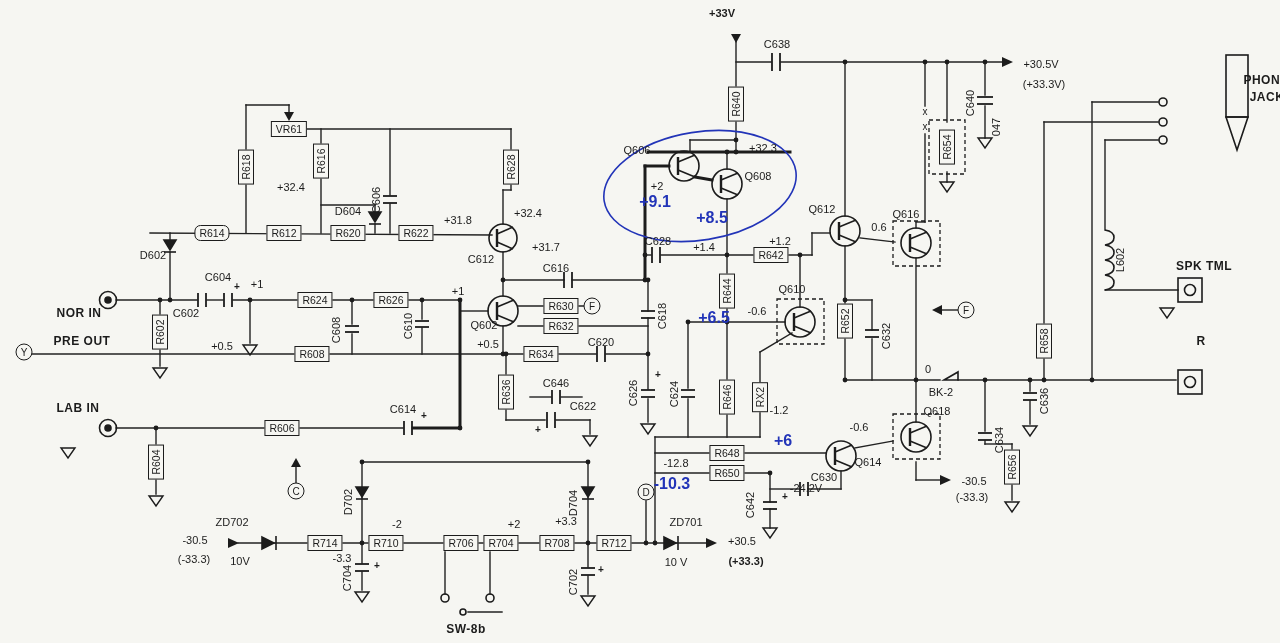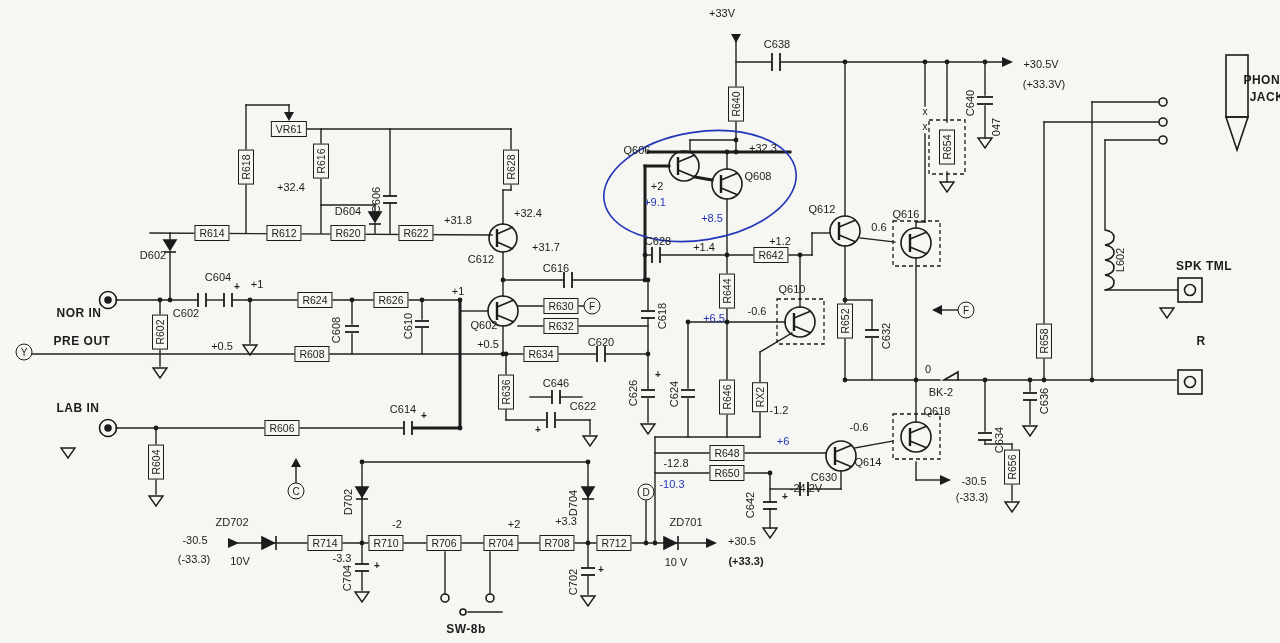--- a/index.html
+++ b/index.html
@@ -6,21 +6,21 @@
   html,body{margin:0;padding:0;background:#e9e9e6;}
   .stage{position:relative;width:1280px;height:643px;background:#f6f6f2;overflow:hidden;
          font-family:"Liberation Sans",sans-serif;}
   .stage svg{position:absolute;left:0;top:0;}
   #labels{position:absolute;left:0;top:0;width:100%;height:100%;}
   .lbl{position:absolute;transform:translate(-50%,-50%);white-space:pre;
        font:11px "Liberation Sans",sans-serif;color:#1c1c1c;line-height:12px;}
   .lbl.rot{transform:translate(-50%,-50%) rotate(-90deg);}
   .boxed{border:1.4px solid #1c1c1c;background:#f6f6f2;padding:1px 4px;
          font-size:10.5px;line-height:12px;}
-  .blue{color:#2234b8;font-weight:normal;font-size:11px;}
+  .blue{color:#2234b8;font-weight:bold;font-size:16px;}
   .circled{border:1.4px solid #1c1c1c;border-radius:50%;width:15px;height:15px;
            line-height:15px;text-align:center;padding:0;font-size:10px;background:#f6f6f2;}
   .strong{font-size:12px;font-weight:bold;letter-spacing:.5px;}
   .tiny{font-size:10px;}
   .plus{font-size:10px;font-weight:bold;}
 </style>
 </head>
 <body>
 
 <div class="stage">
@@ -398,21 +398,21 @@
       <circle cx="362" cy="543" r="2.4"></circle>
         <circle cx="588" cy="543" r="2.4"></circle>
         <circle cx="655" cy="543" r="2.4"></circle>
       <circle cx="646" cy="543" r="2.4"></circle>
     </g>
 
     <ellipse cx="700" cy="186" rx="97" ry="54" fill="none" stroke="#2234b8" stroke-width="1.6" transform="rotate(-9 700 186)"></ellipse>
   </svg>
 
   <div id="labels">
-      <div class="lbl plain" style="left: 722px; top: 13px;">+33V</div>
+      <div class="lbl plain" style="left: 722px; top: 13px; font-weight: bold;">+33V</div>
       <div class="lbl plain" style="left: 777px; top: 44px;">C638</div>
       <div class="lbl plain" style="left: 1041px; top: 64px;">+30.5V</div>
       <div class="lbl plain" style="left: 1044px; top: 84px;">(+33.3V)</div>
       <div class="lbl plain rot" style="left: 970px; top: 103px;">C640</div>
       <div class="lbl plain rot" style="left: 996px; top: 127px;">047</div>
       <div class="lbl strong" style="left: 1266px; top: 80px;">PHONE</div>
       <div class="lbl strong" style="left: 1267px; top: 97px;">JACK</div>
       <div class="lbl boxed rot" style="left: 736px; top: 104px;">R640</div>
       <div class="lbl tiny" style="left: 925px; top: 112px;">x</div>
       <div class="lbl tiny" style="left: 925px; top: 127px;">x</div>
@@ -425,21 +425,21 @@
       <div class="lbl blue" style="left: 712px; top: 218px;">+8.5</div>
       <div class="lbl boxed" style="left: 289px; top: 129px;">VR61</div>
       <div class="lbl boxed rot" style="left: 246px; top: 167px;">R618</div>
       <div class="lbl boxed rot" style="left: 321px; top: 161px;">R616</div>
       <div class="lbl plain" style="left: 291px; top: 187px;">+32.4</div>
       <div class="lbl plain" style="left: 348px; top: 211px;">D604</div>
       <div class="lbl plain rot" style="left: 376px; top: 200px;">C606</div>
       <div class="lbl boxed rot" style="left: 511px; top: 167px;">R628</div>
       <div class="lbl plain" style="left: 528px; top: 213px;">+32.4</div>
       <div class="lbl plain" style="left: 458px; top: 220px;">+31.8</div>
-      <div class="lbl boxed" style="left: 212px; top: 233px;">R614</div>
+      <div class="lbl boxed" style="left: 212px; top: 233px; border-radius: 6px;">R614</div>
       <div class="lbl boxed" style="left: 284px; top: 233px;">R612</div>
       <div class="lbl boxed" style="left: 348px; top: 233px;">R620</div>
       <div class="lbl boxed" style="left: 416px; top: 233px;">R622</div>
       <div class="lbl plain" style="left: 153px; top: 255px;">D602</div>
       <div class="lbl plain" style="left: 481px; top: 259px;">C612</div>
       <div class="lbl plain" style="left: 546px; top: 247px;">+31.7</div>
       <div class="lbl plain" style="left: 556px; top: 268px;">C616</div>
       <div class="lbl plain" style="left: 658px; top: 241px;">C628</div>
       <div class="lbl plain" style="left: 704px; top: 247px;">+1.4</div>
       <div class="lbl plain" style="left: 780px; top: 241px;">+1.2</div>
@@ -514,21 +514,21 @@
       <div class="lbl plain rot" style="left: 573px; top: 503px;">D704</div>
       <div class="lbl circled" style="left: 646px; top: 492px;">D</div>
       <div class="lbl plain" style="left: 232px; top: 522px;">ZD702</div>
       <div class="lbl plain" style="left: 195px; top: 540px;">-30.5</div>
       <div class="lbl plain" style="left: 194px; top: 559px;">(-33.3)</div>
       <div class="lbl plain" style="left: 240px; top: 561px;">10V</div>
       <div class="lbl boxed" style="left: 325px; top: 543px;">R714</div>
       <div class="lbl plain" style="left: 342px; top: 558px;">-3.3</div>
       <div class="lbl plain" style="left: 397px; top: 524px;">-2</div>
       <div class="lbl boxed" style="left: 386px; top: 543px;">R710</div>
-      <div class="lbl boxed" style="left: 444px; top: 543px;">R706</div>
+      <div class="lbl boxed" style="left: 461px; top: 543px;">R706</div>
       <div class="lbl plain" style="left: 514px; top: 524px;">+2</div>
       <div class="lbl boxed" style="left: 501px; top: 543px;">R704</div>
       <div class="lbl plain" style="left: 566px; top: 521px;">+3.3</div>
       <div class="lbl boxed" style="left: 557px; top: 543px;">R708</div>
       <div class="lbl boxed" style="left: 614px; top: 543px;">R712</div>
       <div class="lbl plain" style="left: 686px; top: 522px; text-align: right;">ZD701</div>
       <div class="lbl plain" style="left: 676px; top: 562px;">10 V</div>
       <div class="lbl plain" style="left: 742px; top: 541px;">+30.5</div>
       <div class="lbl plain" style="left: 746px; top: 561px; font-weight: bold;">(+33.3)</div>
       <div class="lbl plain rot" style="left: 347px; top: 578px;">C704</div>

